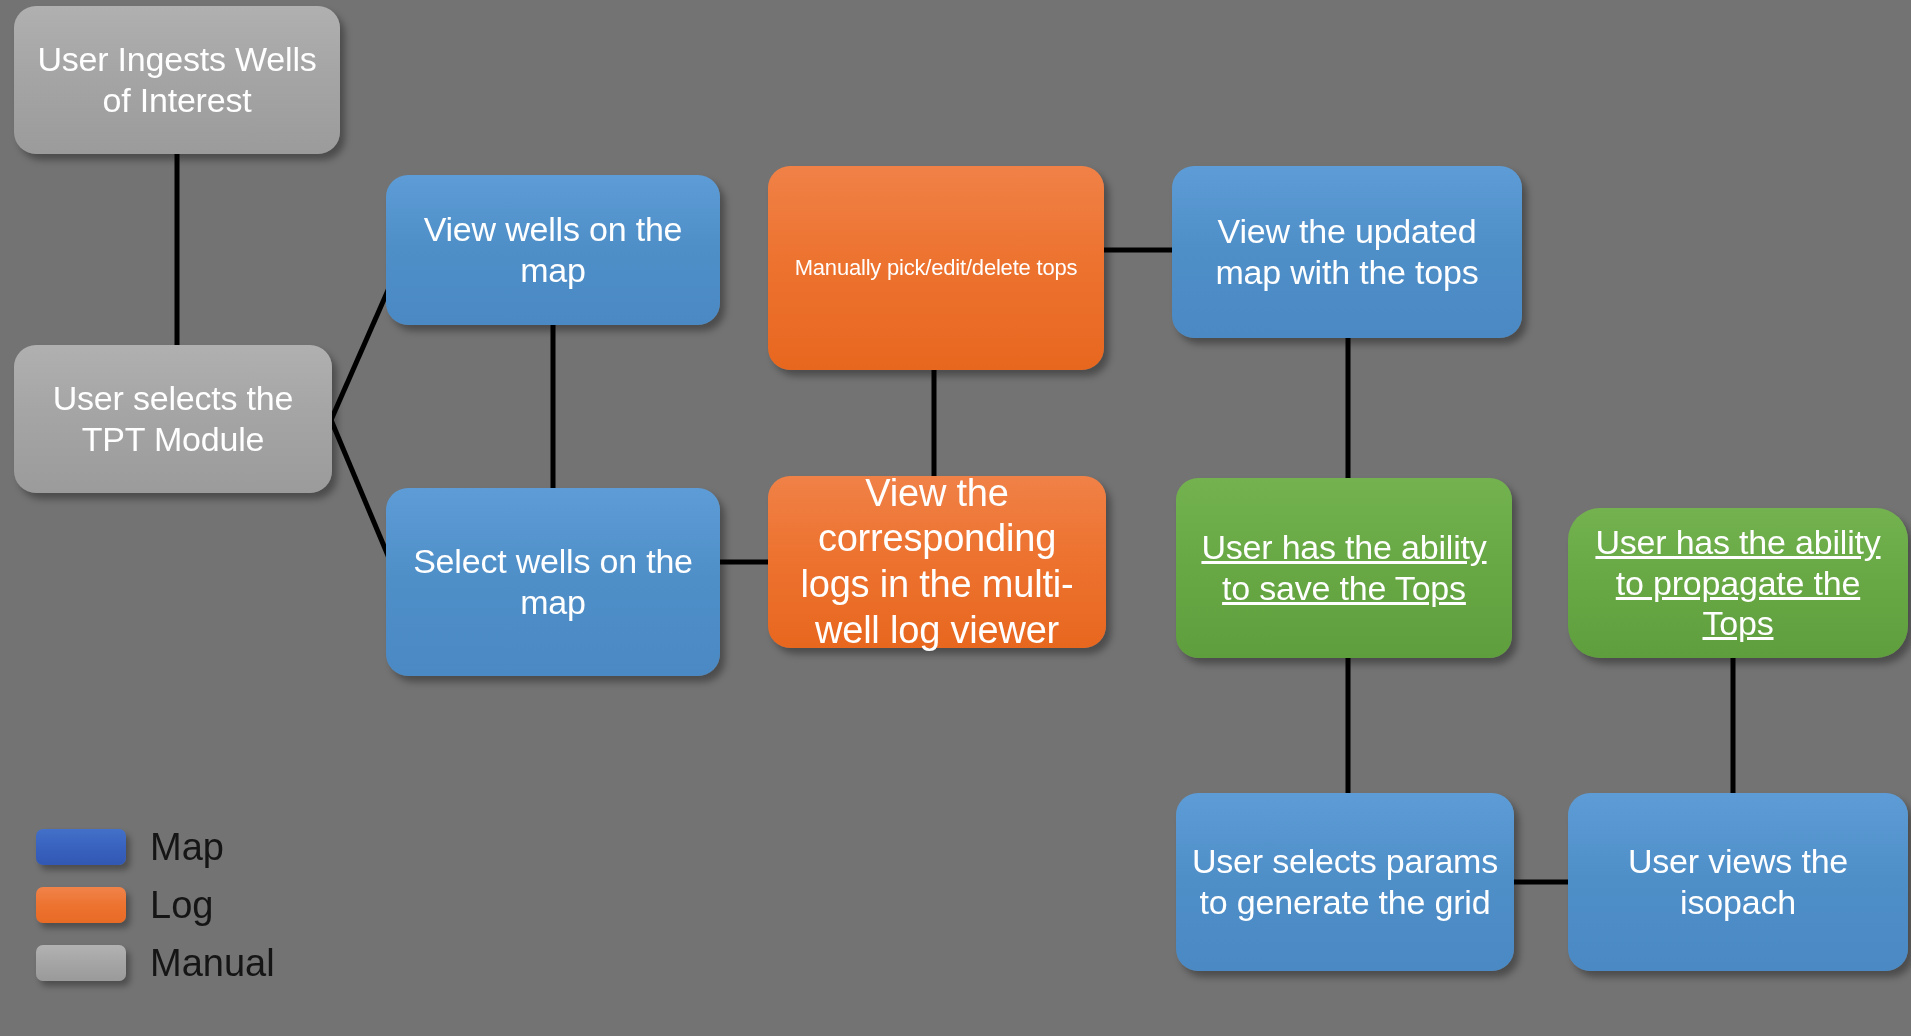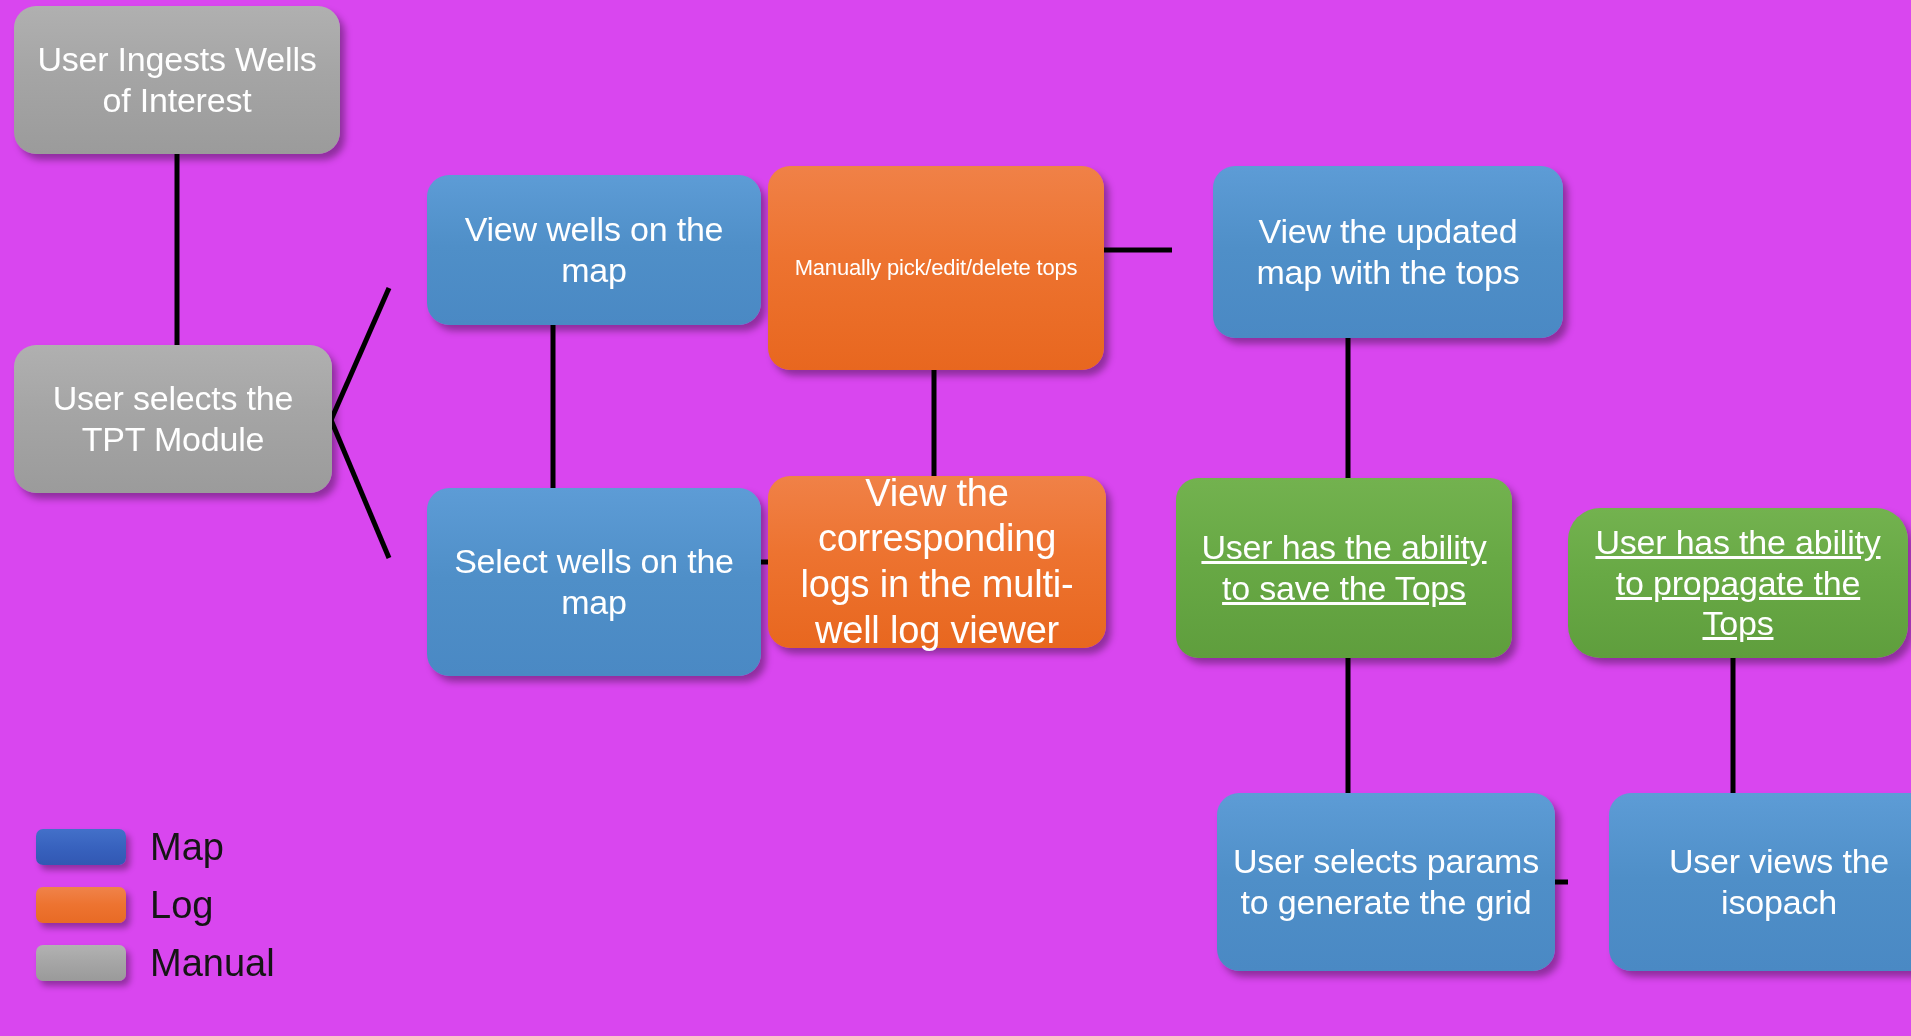--- a/index.html
+++ b/index.html
@@ -7,21 +7,21 @@
     padding: 0;
     background: #ffffff;
   }
   body {
     font-family: "Liberation Sans", sans-serif;
   }
   #canvas {
     position: relative;
     width: 1911px;
     height: 1036px;
-    background: #d946ef;
+    background: #737373;
     overflow: hidden;
   }
   #edges {
     position: absolute;
     left: 0;
     top: 0;
     width: 1911px;
     height: 1036px;
     pointer-events: none;
   }
@@ -39,21 +39,20 @@
     box-shadow: 5px 6px 7px rgba(0,0,0,0.34);
     z-index: 3;
     letter-spacing: -0.2px;
   }
   .node span {
     display: block;
     width: 100%;
   }
   .n-map {
     background: linear-gradient(to bottom, #5d9cd6 0%, #4f8fc8 48%, #4a89c4 100%);
-    margin-left: 41px;
   }
   .n-log {
     background: linear-gradient(to bottom, #f08147 0%, #ed7330 45%, #e8671f 100%);
   }
   .n-manual {
     background: linear-gradient(to bottom, #b0b0b0 0%, #a5a5a5 45%, #9b9b9b 100%);
   }
   .n-green {
     background: linear-gradient(to bottom, #73b24f 0%, #68a945 45%, #5f9e3d 100%);
     text-decoration: underline;

